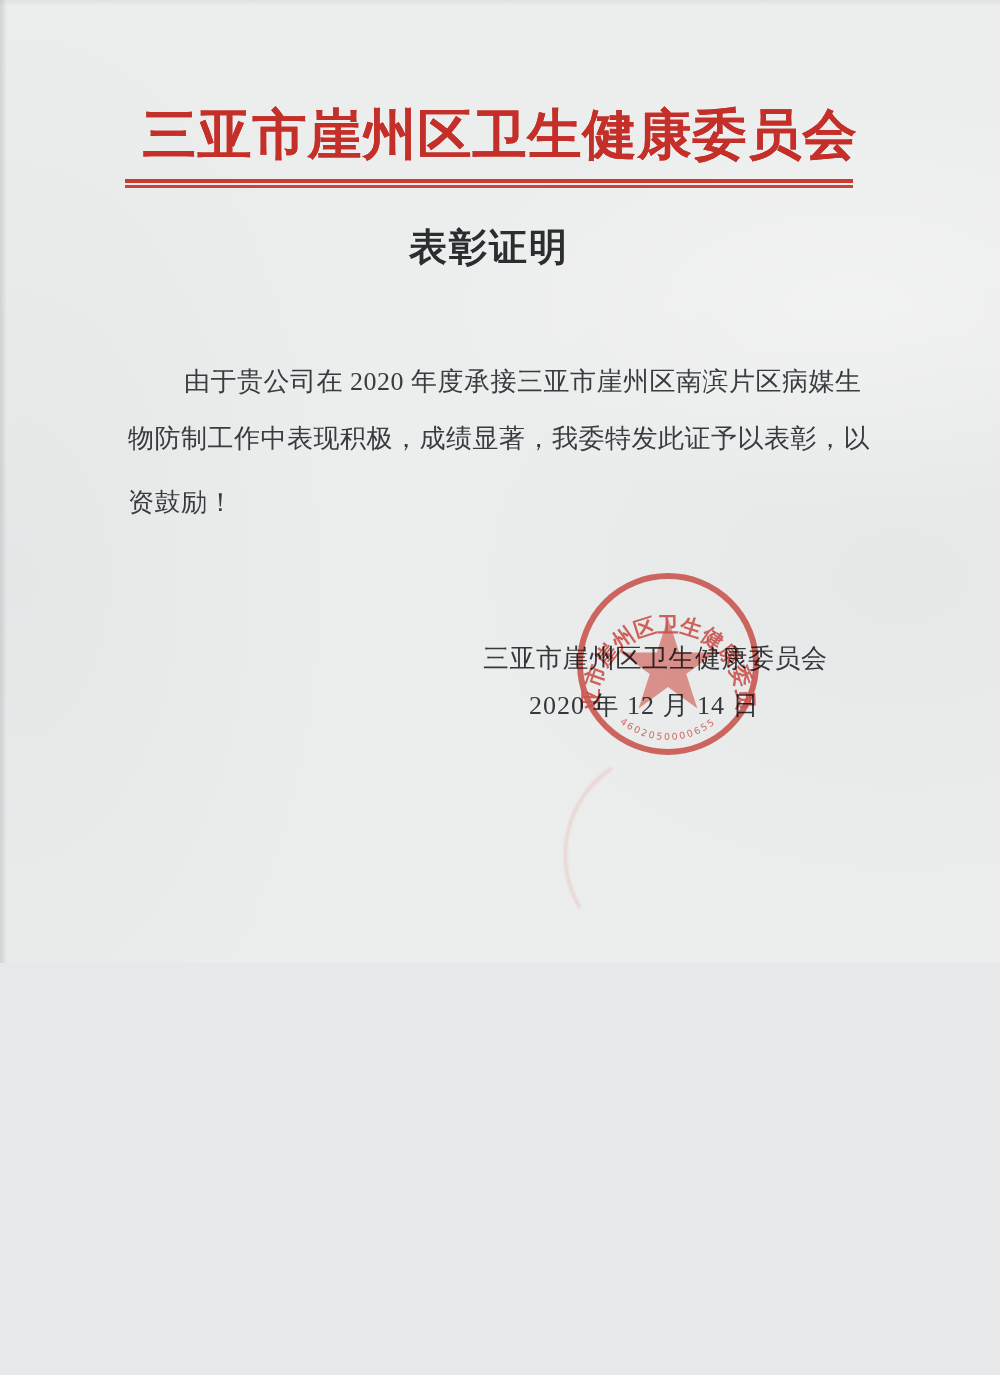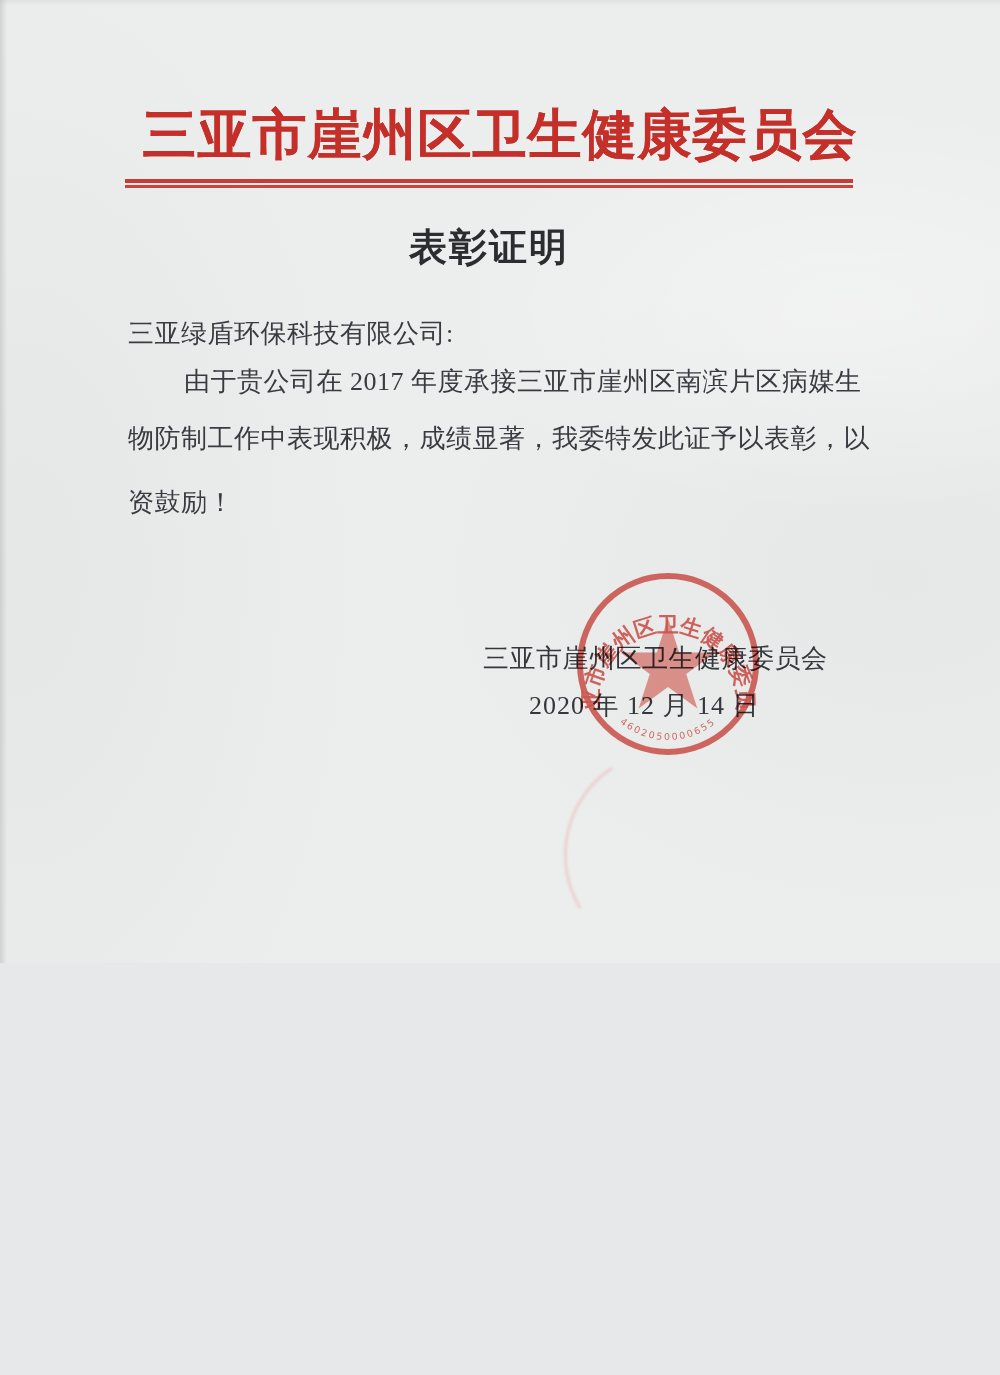--- a/index.html
+++ b/index.html
@@ -153,23 +153,22 @@
   <div class="header-title">三亚市崖州区卫生健康委员会</div>
 
   <div class="header-rule">
     <div class="thick"></div>
     <div class="gap"></div>
     <div class="thin"></div>
   </div>
 
   <div class="doc-subtitle">表彰证明</div>
 
-  <div class="salutation">三亚绿盾环保科技有限公司:</div>
-
-  <div class="body-line body-line-1">由于贵公司在 2017 年度承接三亚市崖州区南滨片区病媒生</div>
+
+  <div class="body-line body-line-1">由于贵公司在 2020 年度承接三亚市崖州区南滨片区病媒生</div>
 
   <div class="body-line body-line-2">物防制工作中表现积极，成绩显著，我委特发此证予以表彰，以</div>
 
   <div class="body-line body-line-3">资鼓励！</div>
 
   <div class="signature-issuer">三亚市崖州区卫生健康委员会</div>
 
   <div class="signature-date">2020 年 12 月 14 日</div>
 
   <svg class="ghost-arc-svg" viewBox="0 0 220 220" xmlns="http://www.w3.org/2000/svg">

